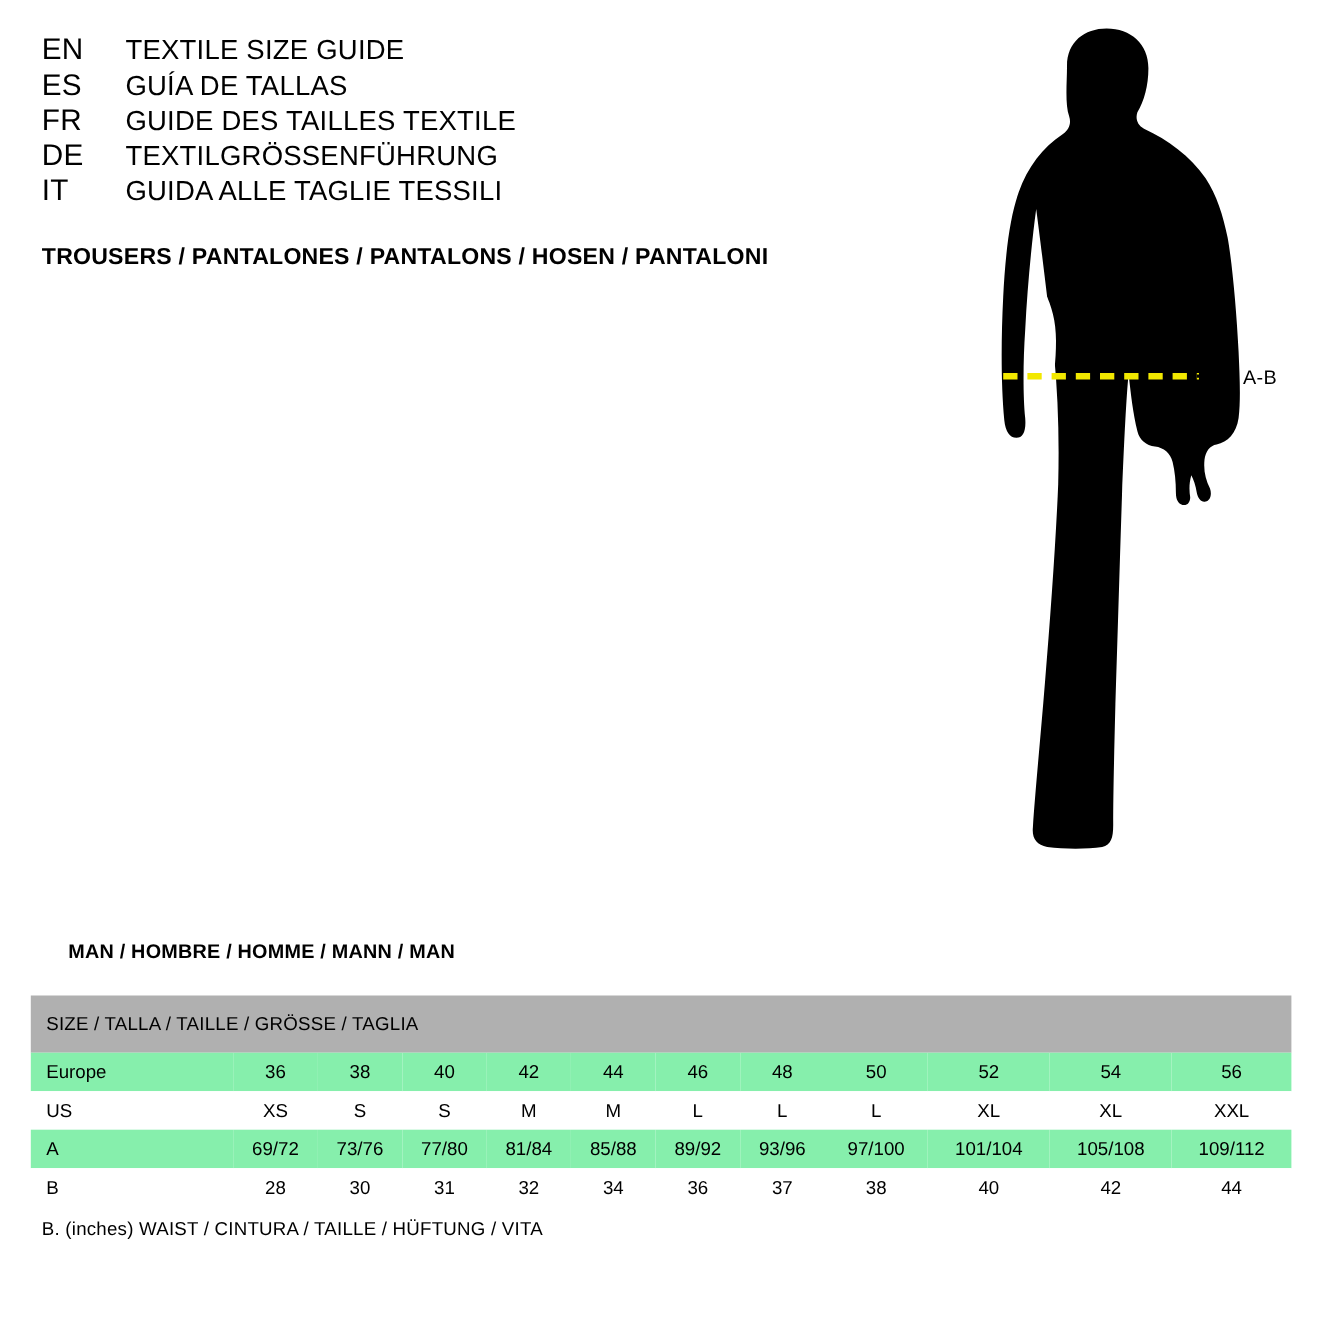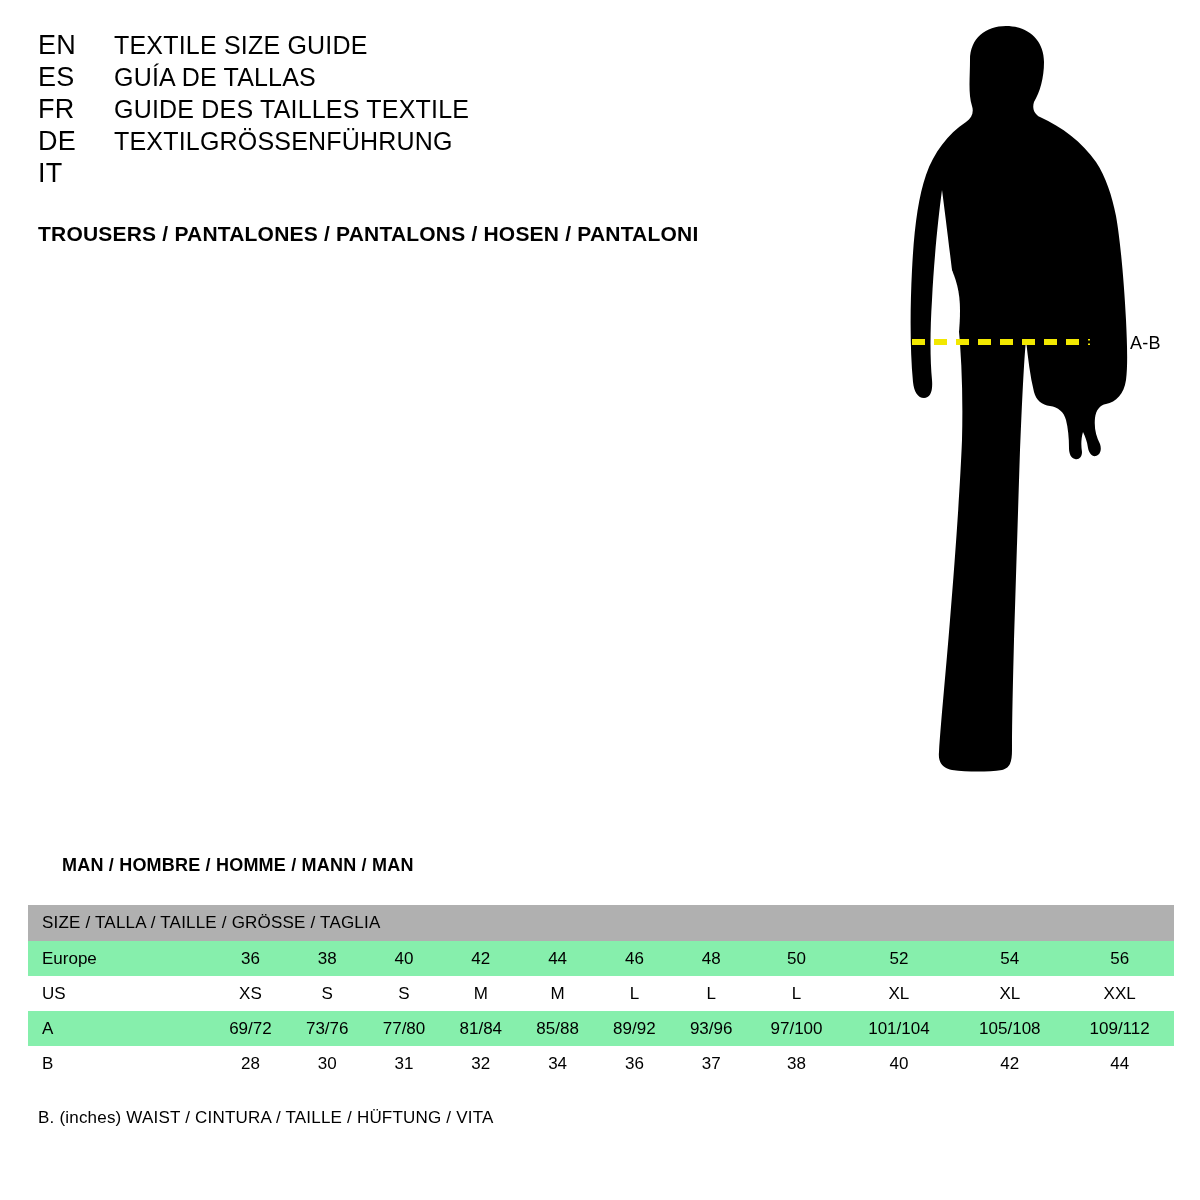--- a/index.html
+++ b/index.html
@@ -90,21 +90,21 @@
     vertical-align: middle;
   }
   .size-table tr.head-row {
     background: #b0b0b0;
   }
   .size-table tr.head-row td {
     font-size: 17px;
     font-weight: normal;
     padding-left: 14px;
     letter-spacing: 0.2px;
-    height: 36px;
+    height: 52px;
   }
   .size-table tr.shade td {
     background: #86efac;
   }
   .size-table tr.plain td {
     background: #ffffff;
   }
   .size-table td.rowlabel {
     padding-left: 14px;
     text-align: left;
@@ -140,20 +140,21 @@
   <div class="lang-row">
     <div class="lang-code">FR</div>
     <div class="lang-text">GUIDE DES TAILLES TEXTILE</div>
   </div>
   <div class="lang-row">
     <div class="lang-code">DE</div>
     <div class="lang-text">TEXTILGRÖSSENFÜHRUNG</div>
   </div>
   <div class="lang-row">
     <div class="lang-code">IT</div>
+    <div class="lang-text">GUIDA ALLE TAGLIE TESSILI</div>
   </div>
 </div>
 
 <div class="garment-line">TROUSERS / PANTALONES / PANTALONS / HOSEN / PANTALONI</div>
 
 <div class="figure-wrap">
   <svg width="400" height="790" viewBox="0 0 400 790">
 
     <path fill="#000000" d="
       M170,40

